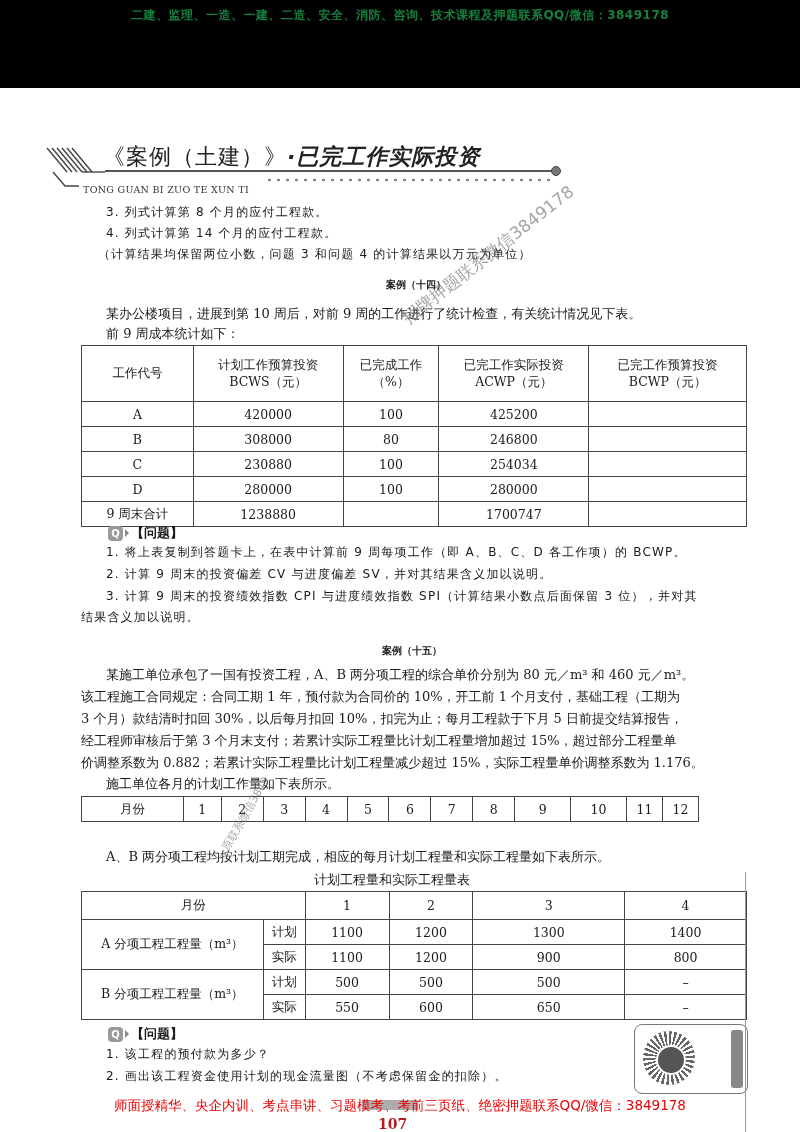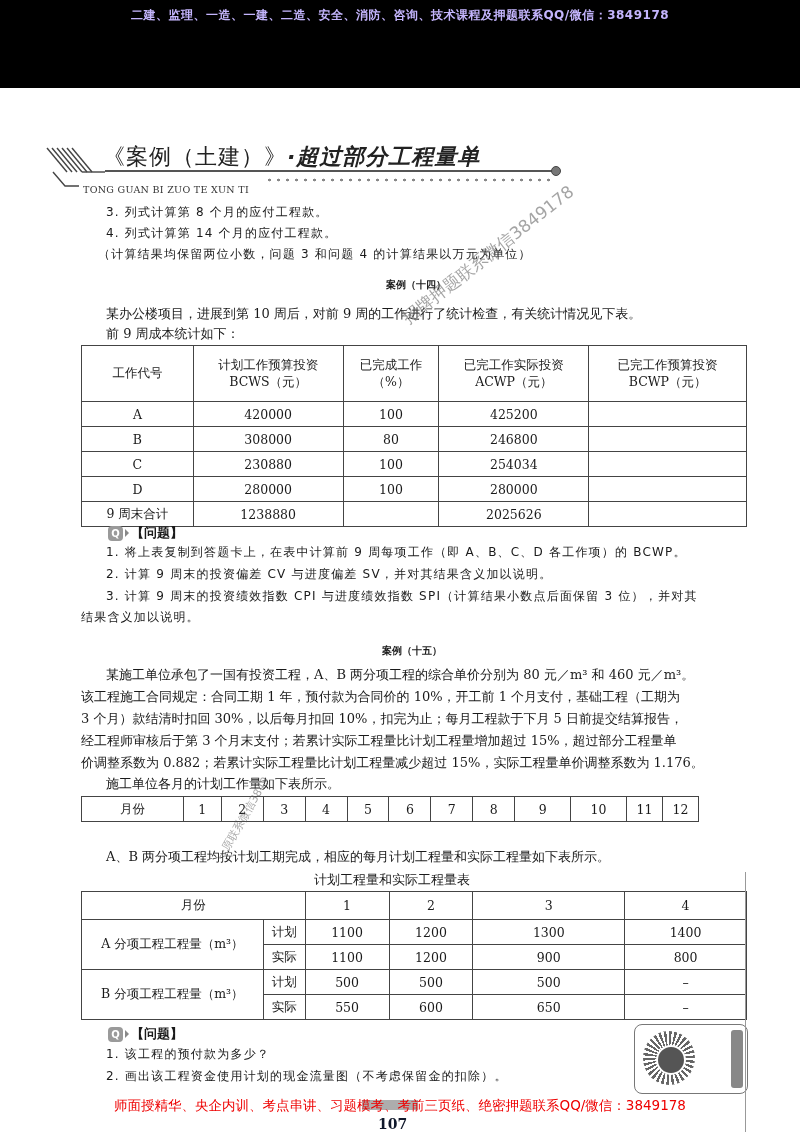--- a/index.html
+++ b/index.html
@@ -8,21 +8,21 @@
     background: #ffffff;
     font-family: "DejaVu Serif", "Liberation Serif", serif;
     color: #1a1a1a;
   }
   .top-banner {
     position: absolute; left: 0; top: 0; width: 800px; height: 88px;
     background: #000000;
   }
   .top-banner-text {
     position: absolute; left: 0; top: 7px; width: 800px; text-align: center;
-    color: #c4b5fd; font-family: "DejaVu Sans", sans-serif; font-weight: bold;
+    color: #15803d; font-family: "DejaVu Sans", sans-serif; font-weight: bold;
     font-size: 12px; letter-spacing: 0.5px; white-space: nowrap;
     filter: blur(0.4px);
   }
   
   .page-header { position: absolute; left: 45px; top: 140px; width: 520px; height: 52px; }
   .header-stripes { position: absolute; left: 0; top: 0; }
   .header-title {
     position: absolute; left: 58px; top: 2px; font-size: 22px; color: #222;
     font-family: "DejaVu Sans", sans-serif; white-space: nowrap; letter-spacing: 1px;
   }
@@ -78,21 +78,21 @@
   .qr-side {
     position: absolute; right: 4px; top: 5px; width: 12px; height: 58px; background: #888;
     border-radius: 3px;
   }
   .right-edge { position: absolute; left: 745px; top: 872px; width: 1px; height: 260px; background: #999; }
   .footer-ad {
     position: absolute; left: 0; top: 1097px; width: 800px; text-align: center;
     color: #ee0000; font-family: "DejaVu Sans", sans-serif; font-size: 13.5px; white-space: nowrap;
   }
   .page-number {
-    position: absolute; left: 378px; top: 1116px; font-size: 14px; font-weight: bold; color: #0f172a;
+    position: absolute; left: 378px; top: 1116px; font-size: 14px; font-weight: bold; color: #b91c1c;
   }
   .page-number-bar { position: absolute; left: 362px; top: 1100px; width: 56px; height: 10px; background: #999; opacity: 0.8; }
 </style>
 </head>
 <body>
 
 <div class="top-banner">
   <div class="top-banner-text">二建、监理、一造、一建、二造、安全、消防、咨询、技术课程及押题联系QQ/微信：3849178</div>
 </div>
 
@@ -103,21 +103,21 @@
       <line x1="7" y1="8" x2="27" y2="32"></line>
       <line x1="12" y1="8" x2="32" y2="32"></line>
       <line x1="17" y1="8" x2="37" y2="32"></line>
       <line x1="22" y1="8" x2="42" y2="32"></line>
       <line x1="27" y1="8" x2="47" y2="32"></line>
       <line x1="37" y1="32" x2="60" y2="32"></line>
       <polyline points="8,32 20,46 34,46"></polyline>
     </g>
   </svg>
   <div class="header-title">
-    <span>《案例（土建）》</span><span class="em">·超过部分工程量单</span>
+    <span>《案例（土建）》</span><span class="em">·已完工作实际投资</span>
   </div>
   <div class="header-rule"></div>
   <div class="header-dot"></div>
   <div class="header-sub">TONG GUAN BI ZUO TE XUN TI</div>
   <div class="header-dots"></div>
 </div>
 
 <div class="text kai" style="left:106px; top:205px;">3. 列式计算第 8 个月的应付工程款。</div>
 <div class="text kai" style="left:106px; top:226px;">4. 列式计算第 14 个月的应付工程款。</div>
 <div class="text kai" style="left:98px; top:247px;">（计算结果均保留两位小数，问题 3 和问题 4 的计算结果以万元为单位）</div>
@@ -179,21 +179,21 @@
     <td>D</td>
     <td>280000</td>
     <td>100</td>
     <td>280000</td>
     <td></td>
   </tr>
   <tr style="height:25px;">
     <td>9 周末合计</td>
     <td>1238880</td>
     <td></td>
-    <td>2025626</td>
+    <td>1700747</td>
     <td></td>
   </tr>
 </tbody>
   </table>
 
 <div class="q-head" style="left:108px; top:524px;">
   <span class="q-icon">Q</span>
   <span class="q-arrow"></span>
   <span>【问题】</span>
 </div>

